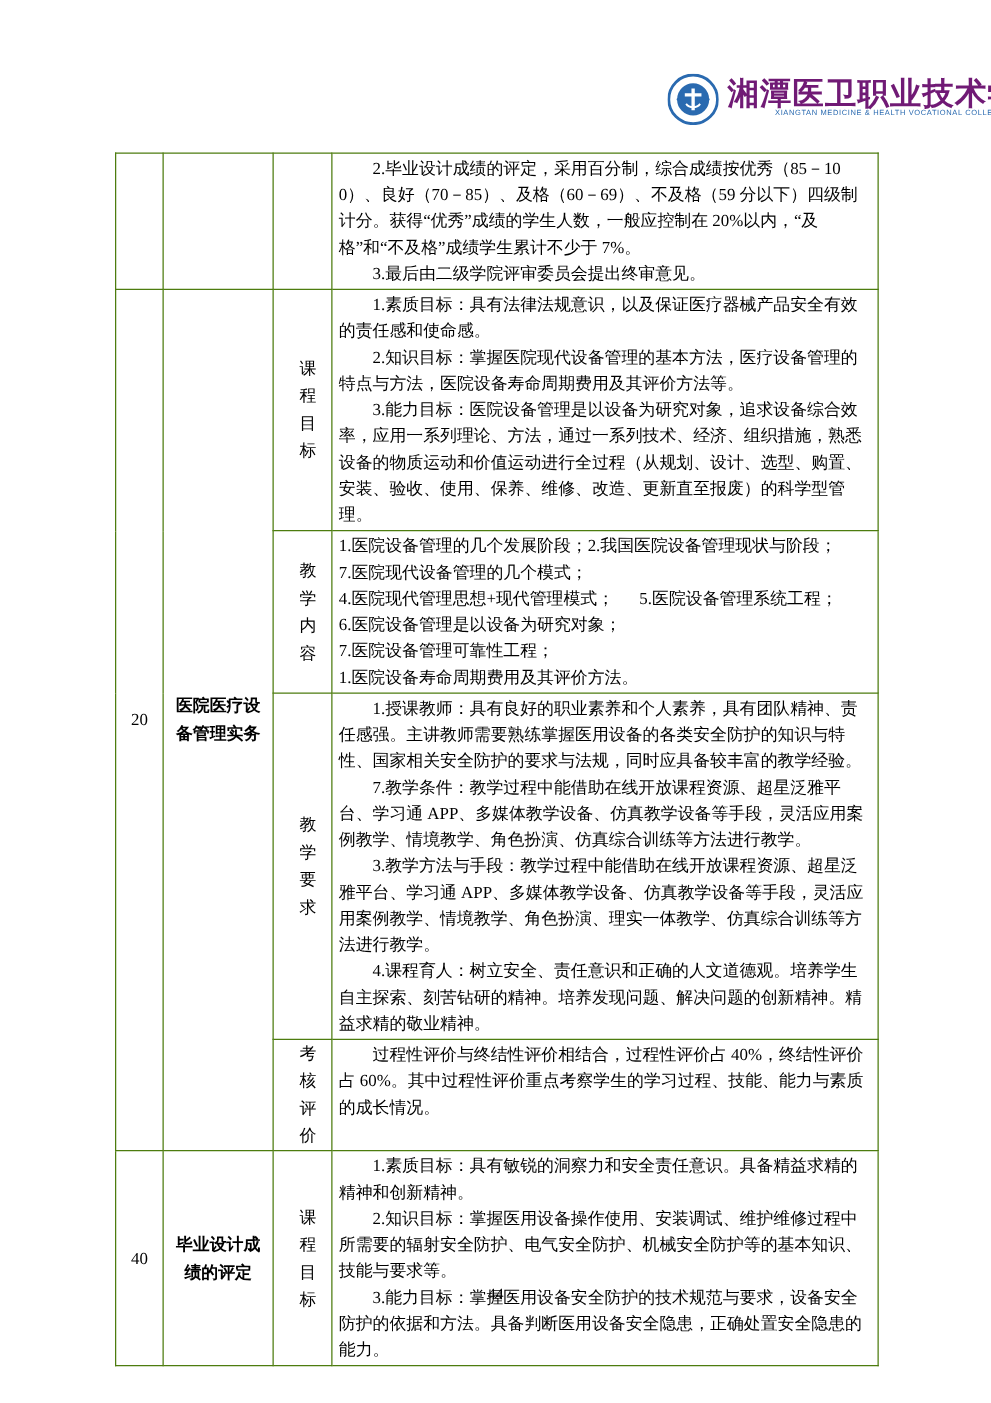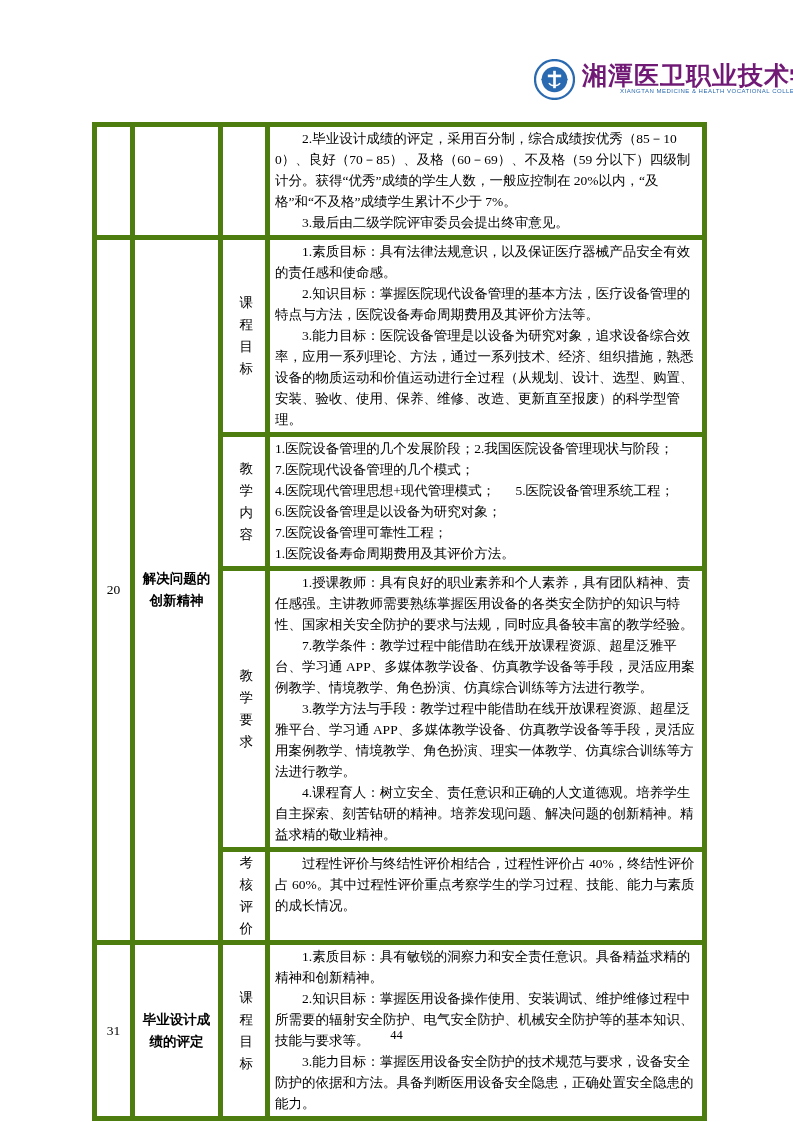--- a/index.html
+++ b/index.html
@@ -28,21 +28,21 @@
     white-space: nowrap; margin-top: 1px;
     font-family: "Liberation Sans", sans-serif;
   }
 
   
   .course-table {
     position: absolute; left: 92px; top: 122px;
     width: 610px; border-collapse: collapse; table-layout: fixed;
   }
   .course-table td {
-    border: 5px solid #4d7c0f;
+    border: 1px solid #4d7c0f;
     vertical-align: middle;
     font-size: 13.5px;
   }
   td.c-num   { text-align: center; margin-left: 32px; }
   td.c-name  { text-align: center; font-weight: bold; padding: 0 6px; line-height: 22px; }
   td.c-label { text-align: right; font-weight: normal; padding: 0 12px; line-height: 22px; word-break: break-all; }
   td.c-content {
     vertical-align: top;
     padding: 1px 5px 2px 5px;
     line-height: 21px;
@@ -92,21 +92,21 @@
         <td class="c-name"></td>
         <td class="c-label"></td>
         <td class="c-content">
             <p class="para indent">2.毕业设计成绩的评定，采用百分制，综合成绩按优秀（85－100）、良好（70－85）、及格（60－69）、不及格（59 分以下）四级制计分。获得“优秀”成绩的学生人数，一般应控制在 20%以内，“及格”和“不及格”成绩学生累计不少于 7%。</p>
             <p class="para indent">3.最后由二级学院评审委员会提出终审意见。</p>
           </td>
       </tr>
 
       <tr style="height:168px">
         <td class="c-num" rowspan="4">20</td>
-        <td class="c-name" rowspan="4">解决问题的创新精神</td>
+        <td class="c-name" rowspan="4">医院医疗设备管理实务</td>
         <td class="c-label">课程目标</td>
         <td class="c-content">
             <p class="para indent"><b>1.素质目标：</b>具有法律法规意识，以及保证医疗器械产品安全有效的责任感和使命感。</p>
             <p class="para indent"><b>2.知识目标：</b>掌握医院现代设备管理的基本方法，医疗设备管理的特点与方法，医院设备寿命周期费用及其评价方法等。</p>
             <p class="para indent"><b>3.能力目标：</b>医院设备管理是以设备为研究对象，追求设备综合效率，应用一系列理论、方法，通过一系列技术、经济、组织措施，熟悉设备的物质运动和价值运动进行全过程（从规划、设计、选型、购置、安装、验收、使用、保养、维修、改造、更新直至报废）的科学型管理。</p>
           </td>
       </tr>
 
       <tr style="height:122px">
         <td class="c-label">教学内容</td>
@@ -131,21 +131,21 @@
       </tr>
 
       <tr style="height:65px">
         <td class="c-label">考核评价</td>
         <td class="c-content">
             <p class="para indent">过程性评价与终结性评价相结合，过程性评价占 40%，终结性评价占 60%。其中过程性评价重点考察学生的学习过程、技能、能力与素质的成长情况。</p>
           </td>
       </tr>
 
       <tr style="height:167px">
-        <td class="c-num">31</td>
+        <td class="c-num">40</td>
         <td class="c-name">毕业设计成绩的评定</td>
         <td class="c-label">课程目标</td>
         <td class="c-content">
             <p class="para indent"><b>1.素质目标：</b>具有敏锐的洞察力和安全责任意识。具备精益求精的精神和创新精神。</p>
             <p class="para indent"><b>2.知识目标：</b>掌握医用设备操作使用、安装调试、维护维修过程中所需要的辐射安全防护、电气安全防护、机械安全防护等的基本知识、技能与要求等。</p>
             <p class="para indent"><b>3.能力目标：</b>掌握医用设备安全防护的技术规范与要求，设备安全防护的依据和方法。具备判断医用设备安全隐患，正确处置安全隐患的能力。</p>
           </td>
       </tr>
     </tbody>
   </table>

